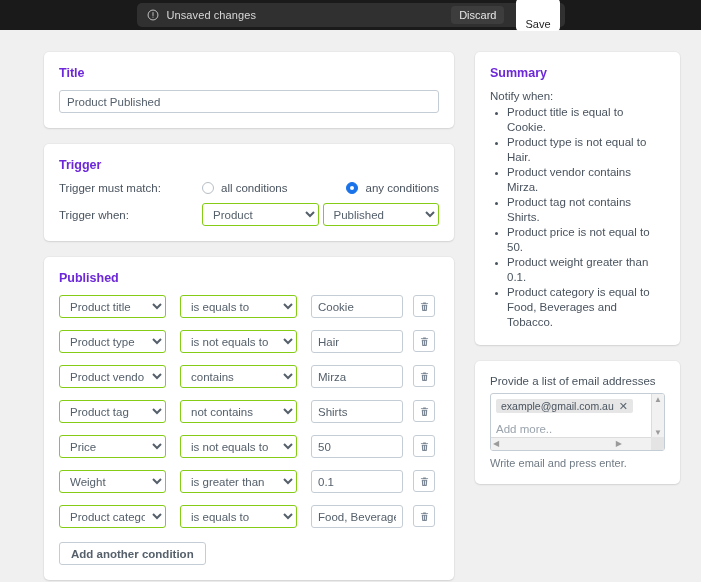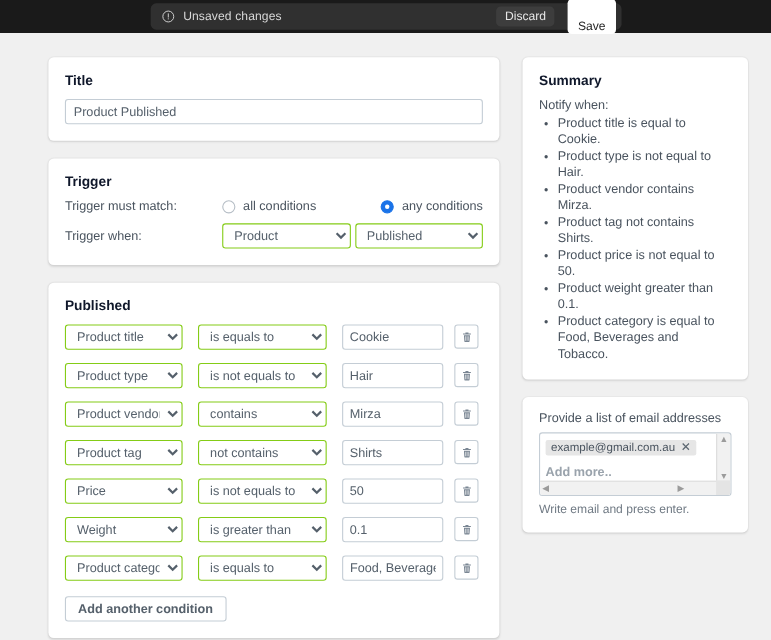--- a/index.html
+++ b/index.html
@@ -84,21 +84,21 @@
   .card {
     background: #ffffff;
     border-radius: 5px;
     box-shadow: 0 1px 2px rgba(0,0,0,.10), 0 0 0 1px rgba(0,0,0,.025);
     padding: 14px 15px 15px 15px;
     margin-bottom: 16px;
   }
   .card-title {
     font-size: 12.5px;
     font-weight: bold;
-    color: #0f172a;
+    color: #6d28d9;
     margin: 0 0 10px 0;
   }
 
   
   .text-input {
     width: 100%;
     height: 23px;
     border: 1px solid #c4cdd5;
     border-radius: 3px;
     background: #fff;
@@ -269,21 +269,20 @@
   .tag-x {
     font-size: 11px;
     color: #5b6670;
     cursor: pointer;
     line-height: 1;
   }
   .tag-more {
     font-size: 11.5px;
     color: #9aa3ac;
     margin-top: 10px;
-    font-weight: bold;
   }
   .sb-v {
     position: absolute;
     top: 0; right: 0;
     width: 13px;
     height: 45px;
     background: #f1f1f1;
     border-left: 1px solid #dcdcdc;
     display: flex;
     flex-direction: column;

